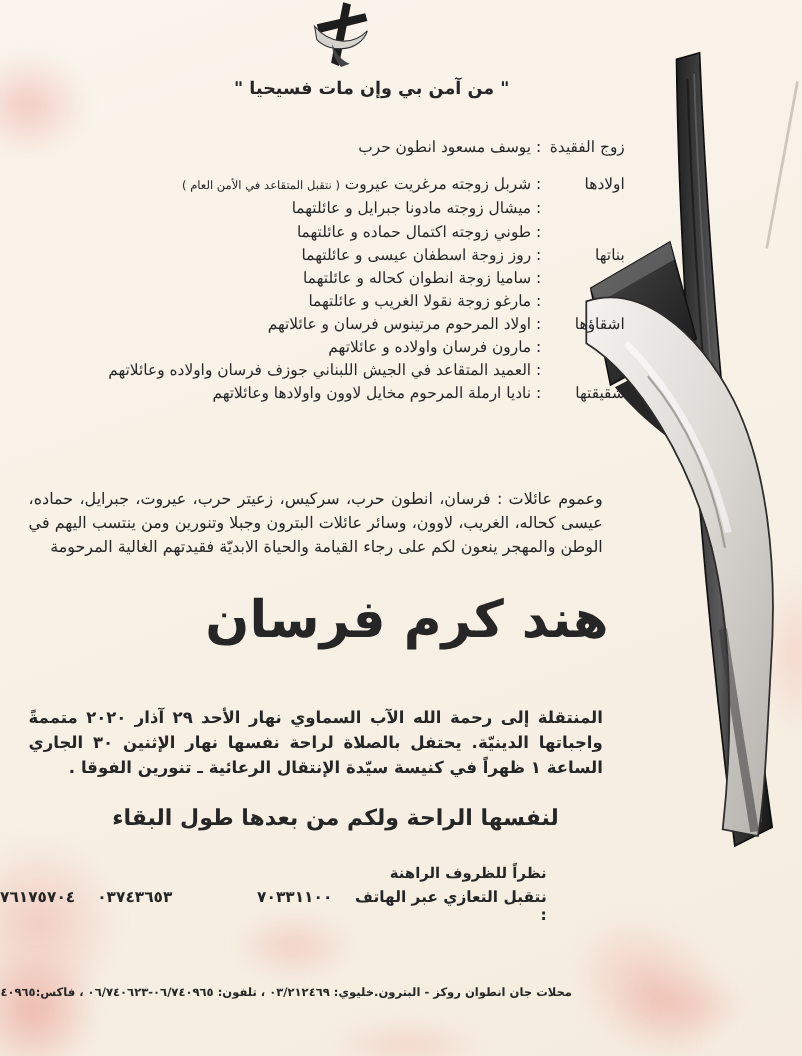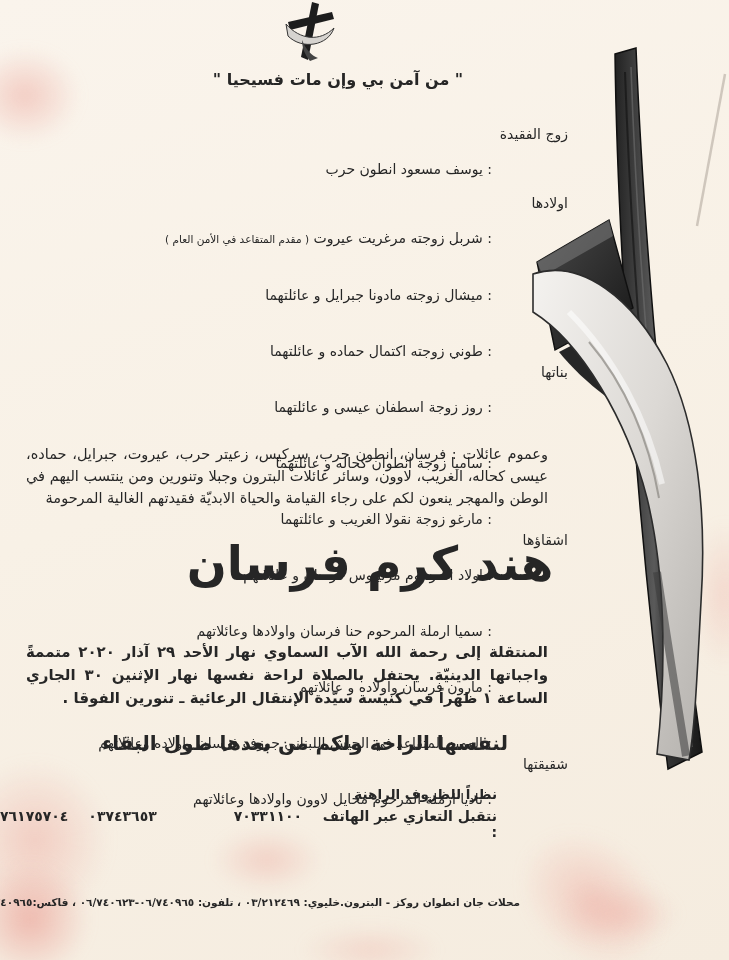--- a/index.html
+++ b/index.html
@@ -12,21 +12,21 @@
     color:#262626;
   }
   .stain{position:absolute;pointer-events:none;border-radius:50%;filter:blur(7px);}
   .abs{position:absolute;}
   .quote{top:70px;left:173px;width:330px;text-align:center;font-size:16px;font-weight:bold;}
   .family{top:124px;right:161px;width:545px;font-size:14px;}
   .frow{display:flex;align-items:flex-start;}
   .frow.gap-after{margin-bottom:13px;}
   .flabel{flex:none;width:76px;white-space:nowrap;line-height:21px;}
   .fitems{flex:1;}
-  .fline{line-height:21px;white-space:nowrap;margin-top:35px;}
+  .fline{line-height:21px;white-space:nowrap;}
   .fnote{font-size:10.5px;}
   .para{text-align:justify;margin-top:10px;}
   .p-families{top:433px;left:26px;width:522px;font-size:14.5px;line-height:22px;}
   .deceased{top:536px;left:120px;width:500px;text-align:center;font-size:47px;font-weight:bold;letter-spacing:1px;}
   .p-announce{top:631px;left:26px;width:522px;font-size:15px;line-height:23px;font-weight:bold;}
   .blessing{top:731px;left:90px;width:430px;text-align:center;font-size:20px;font-weight:bold;}
   .cnote{top:786px;right:232px;font-size:13.5px;font-weight:bold;}
   .phones{top:808px;right:232px;font-size:14px;font-weight:bold;display:flex;align-items:baseline;}
   .pnum{margin-right:20px;}
   .pnum.g2{margin-right:77px;}
@@ -92,38 +92,37 @@
   <div class="abs family">
     <div class="frow gap-after">
       <div class="flabel">زوج الفقيدة</div>
       <div class="fitems">
         <div class="fline">: يوسف مسعود انطون حرب</div>
       </div>
     </div>
     <div class="frow">
       <div class="flabel">اولادها</div>
       <div class="fitems">
-        <div class="fline"><span>: شربل زوجته مرغريت عيروت</span> <span class="fnote">( مقدم المتقاعد في الأمن العام )</span></div>
+        <div class="fline"><span>: شربل زوجته مرغريت عيروت</span> <span class="fnote">( نتقبل المتقاعد في الأمن العام )</span></div>
         <div class="fline">: ميشال زوجته مادونا جبرايل و عائلتهما</div>
         <div class="fline">: طوني زوجته اكتمال حماده و عائلتهما</div>
       </div>
     </div>
     <div class="frow">
       <div class="flabel">بناتها</div>
       <div class="fitems">
         <div class="fline">: روز زوجة اسطفان عيسى و عائلتهما</div>
         <div class="fline">: ساميا زوجة انطوان كحاله و عائلتهما</div>
         <div class="fline">: مارغو زوجة نقولا الغريب و عائلتهما</div>
       </div>
     </div>
     <div class="frow">
       <div class="flabel">اشقاؤها</div>
       <div class="fitems">
         <div class="fline">: اولاد المرحوم مرتينوس فرسان و عائلاتهم</div>
-        <div class="fline">: سميا ارملة المرحوم حنا فرسان واولادها وعائلاتهم</div>
         <div class="fline">: مارون فرسان واولاده و عائلاتهم</div>
         <div class="fline">: العميد المتقاعد في الجيش اللبناني جوزف فرسان واولاده وعائلاتهم</div>
       </div>
     </div>
     <div class="frow">
       <div class="flabel">شقيقتها</div>
       <div class="fitems">
         <div class="fline">: ناديا ارملة المرحوم مخايل لاوون واولادها وعائلاتهم</div>
       </div>
     </div>

